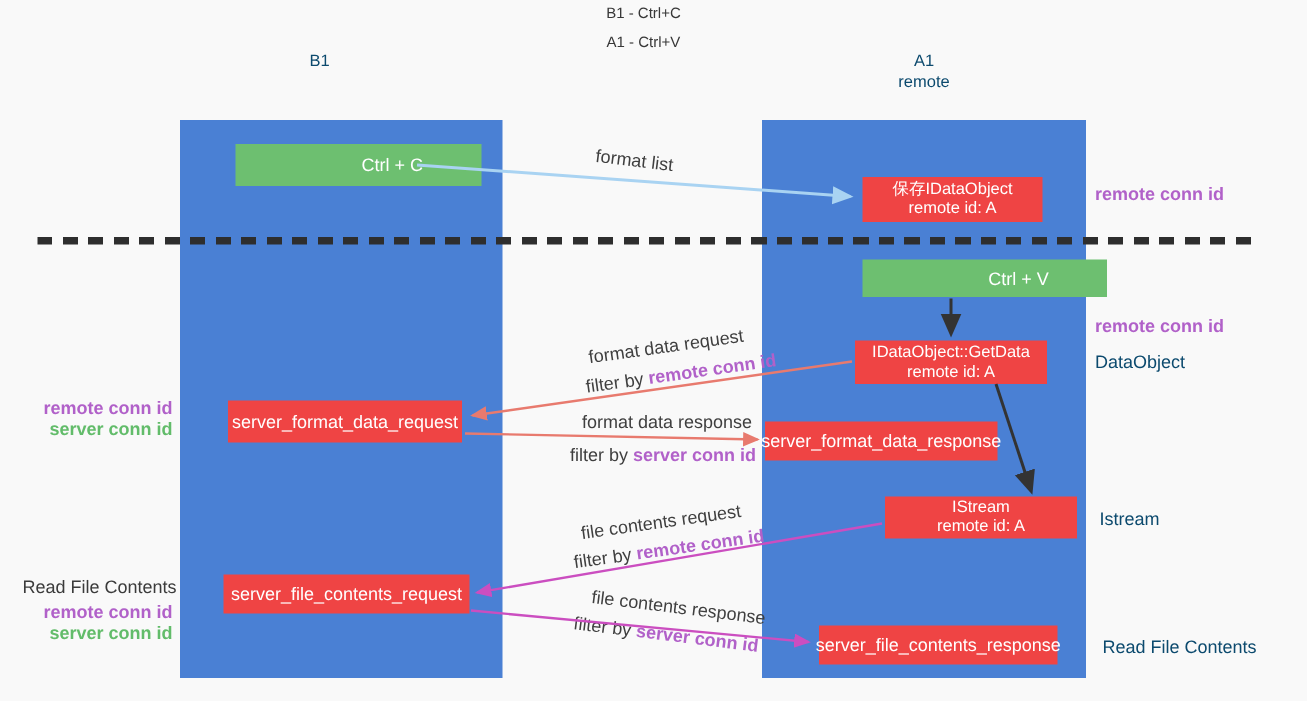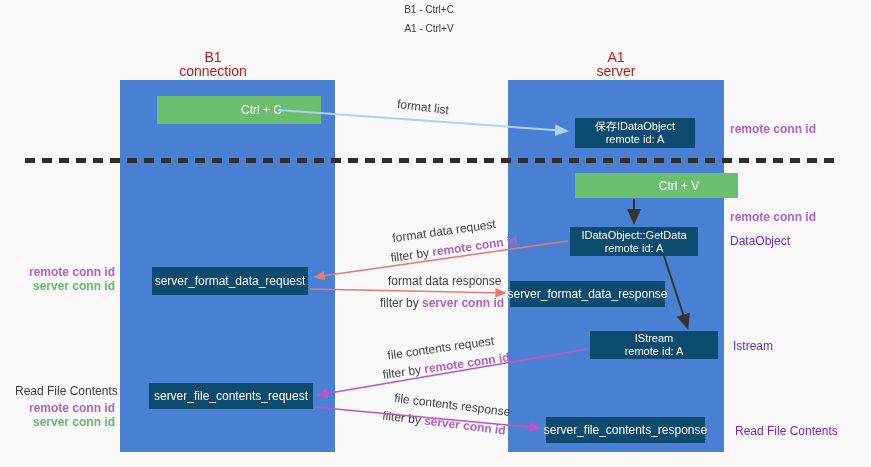--- a/index.html
+++ b/index.html
@@ -12,46 +12,46 @@
     width:871px;height:467px;
     background:#f9f9f9;
     overflow:hidden;
   }
   .title{
     position:absolute;left:0;top:6;width:858px;
     text-align:center;color:#383838;
     font-size:10px;line-height:19px;
   }
   .col-header{
-    position:absolute;top:50px;text-align:center;
-    font-size:14px;line-height:14px;color:#b91c1c;
+    position:absolute;top:34px;text-align:center;
+    font-size:11px;line-height:14px;color:#0c4a6e;
   }
   .col-header.left{left:108px;width:210px;}
   .col-header.right{left:510px;width:212px;}
   .column{
     position:absolute;top:80px;height:372px;
     background:#4a80d4;
   }
   .column.left{left:120px;width:215px;}
   .column.right{left:508px;width:216px;}
   .dashed-line{
     position:absolute;left:25px;top:158px;width:812px;height:5px;
     background:repeating-linear-gradient(to right,#2e2e2e 0 10px,transparent 10px 17px);
   }
   .box{
     position:absolute;display:flex;flex-direction:column;
     align-items:center;justify-content:center;
     color:#ffffff;text-align:center;
   }
   .box.green{background:#6dbf70;padding-left:45px;}
-  .box.orange{background:#0c4a6e;}
+  .box.orange{background:#ef4444;}
   .box .l2{font-size:11px;line-height:13px;}
   .box .single{font-size:12px;}
   .side-label{
-    position:absolute;font-size:12px;line-height:14px;color:#6d28d9;
+    position:absolute;font-size:12px;line-height:14px;color:#0c4a6e;
     white-space:nowrap;
   }
   .side-block{
     position:absolute;font-size:12px;line-height:14px;
     text-align:right;white-space:nowrap;
   }
   .purple{color:#b161c9;font-weight:bold;}
   .greentxt{color:#62bc6a;font-weight:bold;}
   .mid-label{
     position:absolute;font-size:12px;color:#3f3f3f;white-space:nowrap;
@@ -66,25 +66,24 @@
 
 <div class="canvas">
 
   <div class="title">
     <div>B1 - Ctrl+C</div>
     <div>A1 - Ctrl+V</div>
   </div>
 
   <div class="col-header left">
     <div>B1</div>
-    <div>connection</div>
   </div>
   <div class="col-header right">
     <div>A1</div>
-    <div>server</div>
+    <div>remote</div>
   </div>
 
   <div class="column left"></div>
   <div class="column right"></div>
 
   <div class="dashed-line"></div>
 
   <div class="box green" style="left:157px;top:96px;width:119px;height:28px;">
     <span class="single">Ctrl + C</span>
   </div>

